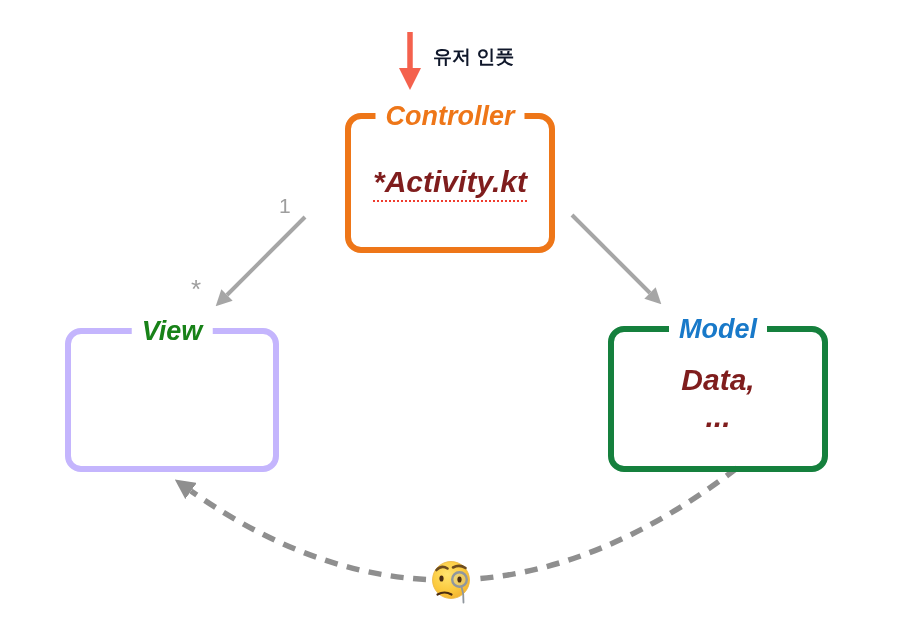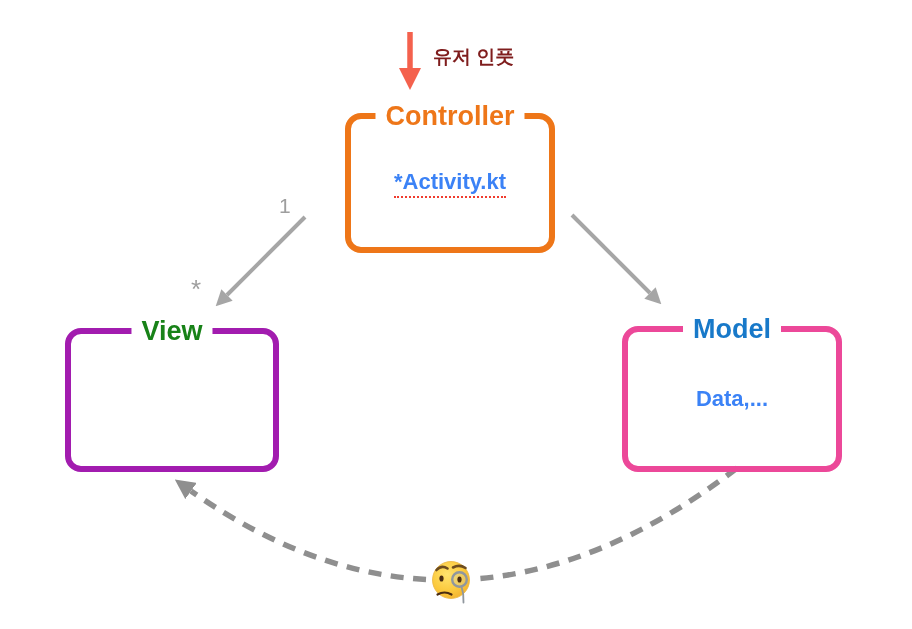--- a/index.html
+++ b/index.html
@@ -13,59 +13,60 @@
   }
   svg.layer { position: absolute; left: 0; top: 0; }
 
   .node {
     position: absolute;
     border-radius: 16px;
     display: flex;
     align-items: center;
     justify-content: center;
     text-align: center;
+    font-style: italic;
   }
   .node-title {
     position: absolute;
     top: 0;
     left: 50%;
     transform: translate(-50%, -58%);
     background: #ffffff;
     padding: 0 10px;
     font-weight: bold;
     font-size: 27px;
     white-space: nowrap;
     line-height: 1.1;
   }
   .node-content {
     font-weight: bold;
-    font-size: 22px;
-    color: #3b82f6;
+    font-size: 30px;
+    color: #7f1d1d;
     white-space: nowrap;
   }
   .node-controller { left: 345px; top: 113px; width: 198px; height: 128px; border: 6px solid #ee7618; }
   .node-controller .node-title { color: #ee7618; }
-  .node-view { left: 65px; top: 328px; width: 202px; height: 132px; border: 6px solid #a21caf; }
+  .node-view { left: 65px; top: 328px; width: 202px; height: 132px; border: 6px solid #c4b5fd; }
   .node-view .node-title { color: #188218; }
-  .node-model { left: 622px; top: 326px; width: 208px; height: 134px; border: 6px solid #ec4899; }
+  .node-model { left: 608px; top: 326px; width: 208px; height: 134px; border: 6px solid #15803d; }
   .node-model .node-title { color: #1879c9; }
 
   .underline-red {
     border-bottom: 2px dotted #f03b2e;
     padding-bottom: 1px;
   }
-  .model-lines { display: flex; flex-direction: row; line-height: 1.22; }
+  .model-lines { display: flex; flex-direction: column; line-height: 1.22; }
 
   .korean-label {
     position: absolute;
     left: 433px;
     top: 44px;
     font-size: 19px;
     font-weight: 600;
-    color: #7f1d1d;
+    color: #0f172a;
     white-space: nowrap;
   }
   .mult {
     position: absolute;
     color: #9e9e9e;
     font-weight: 400;
   }
   .mult-one { left: 279px; top: 194px; font-size: 21px; }
   .mult-star { left: 191px; top: 274px; font-size: 26px; }
 </style>

